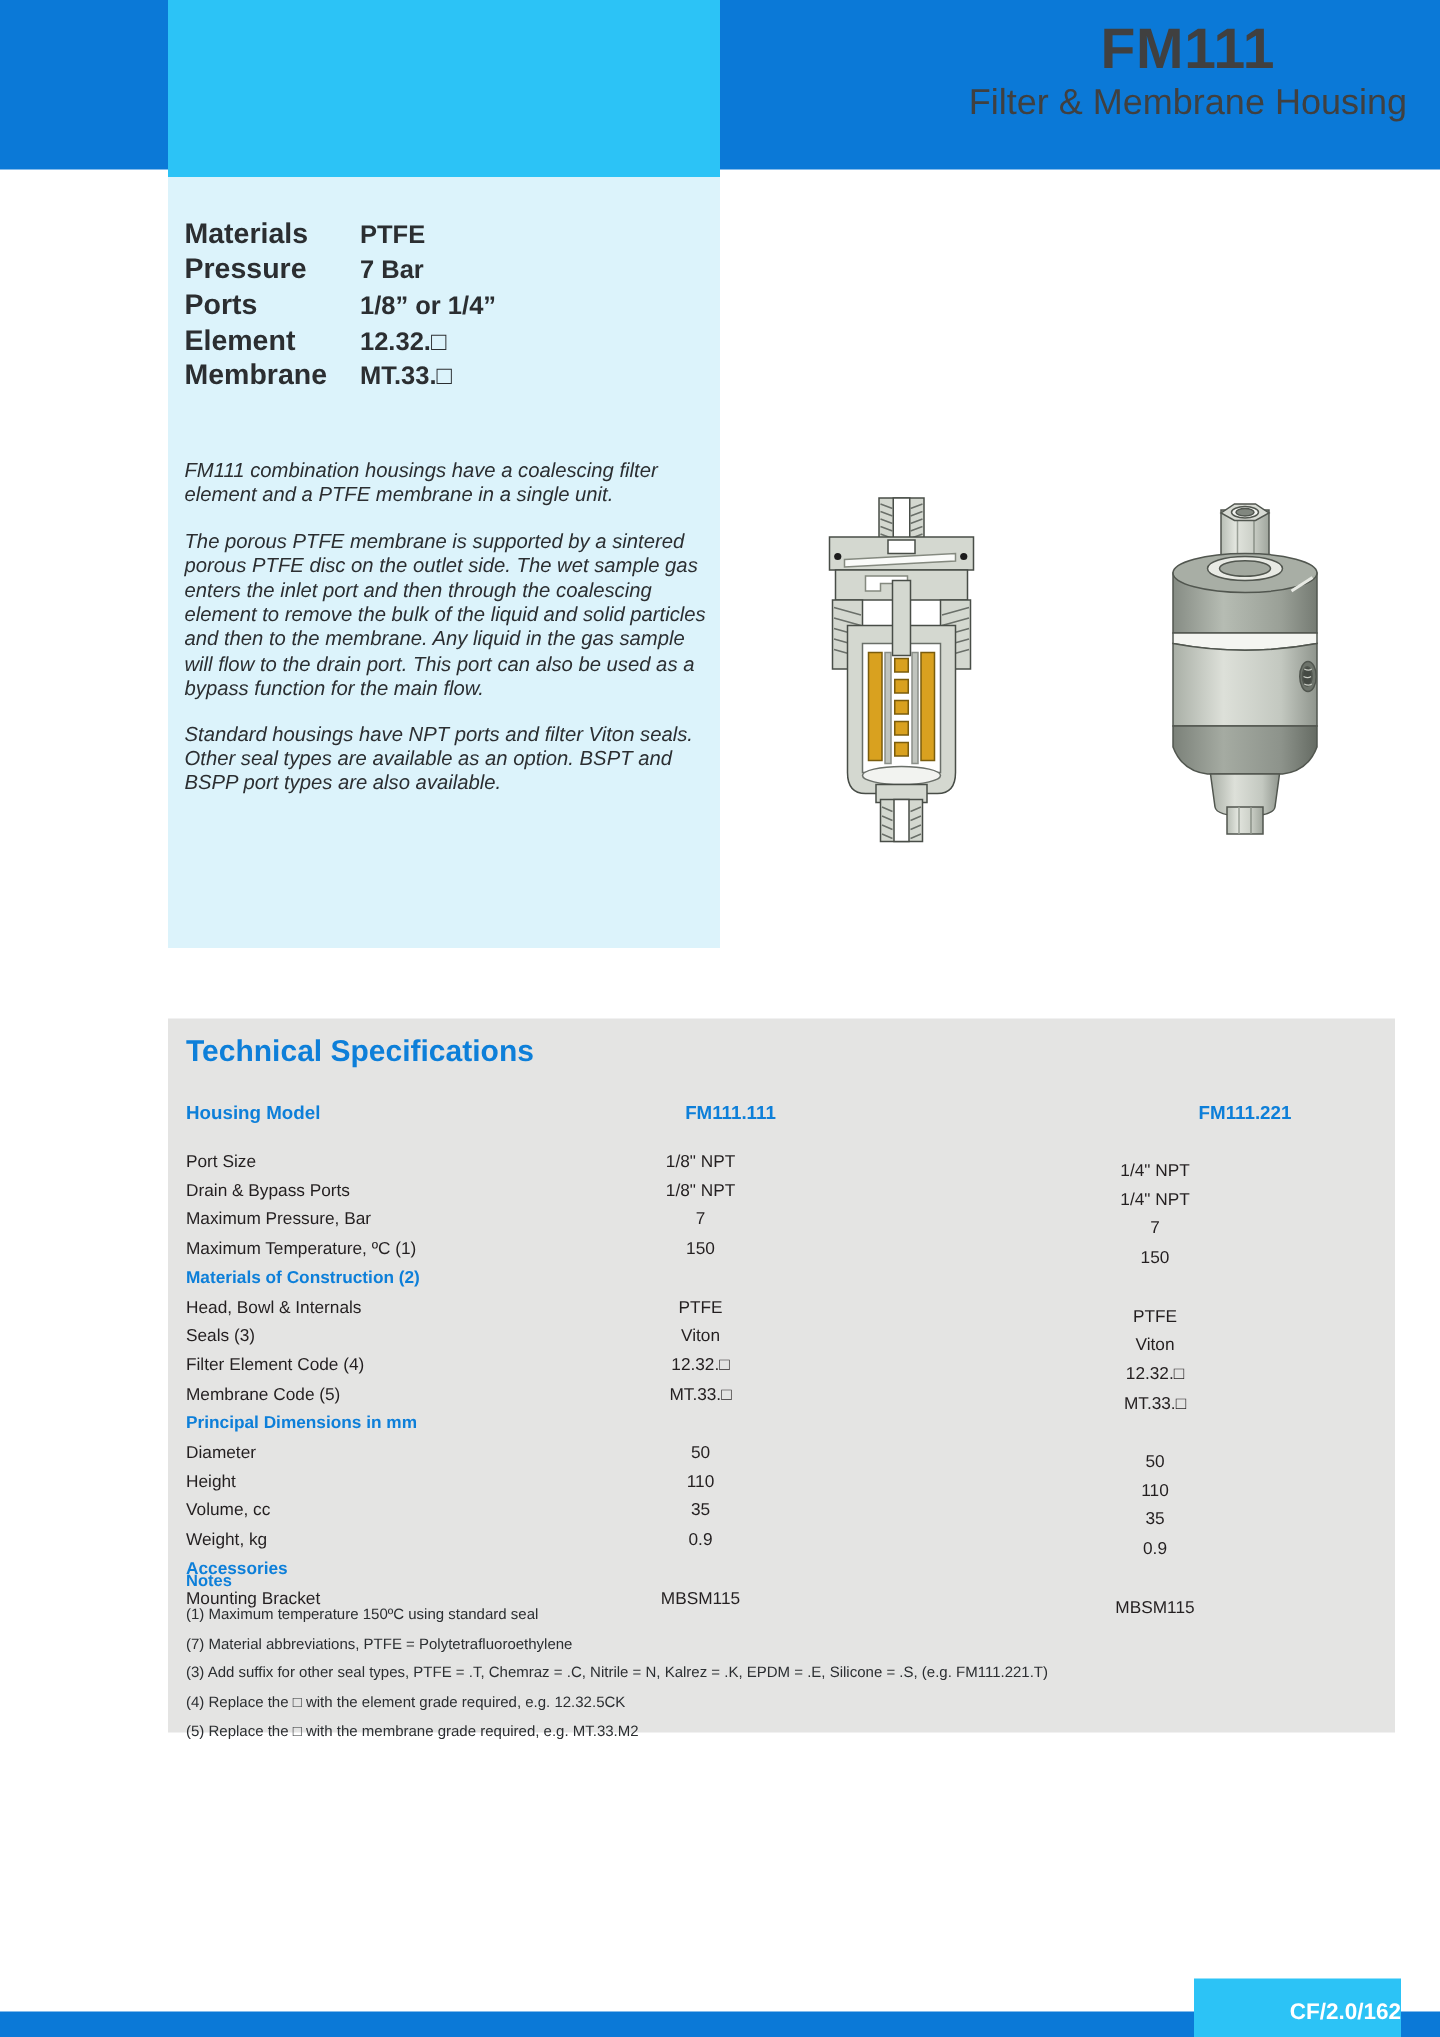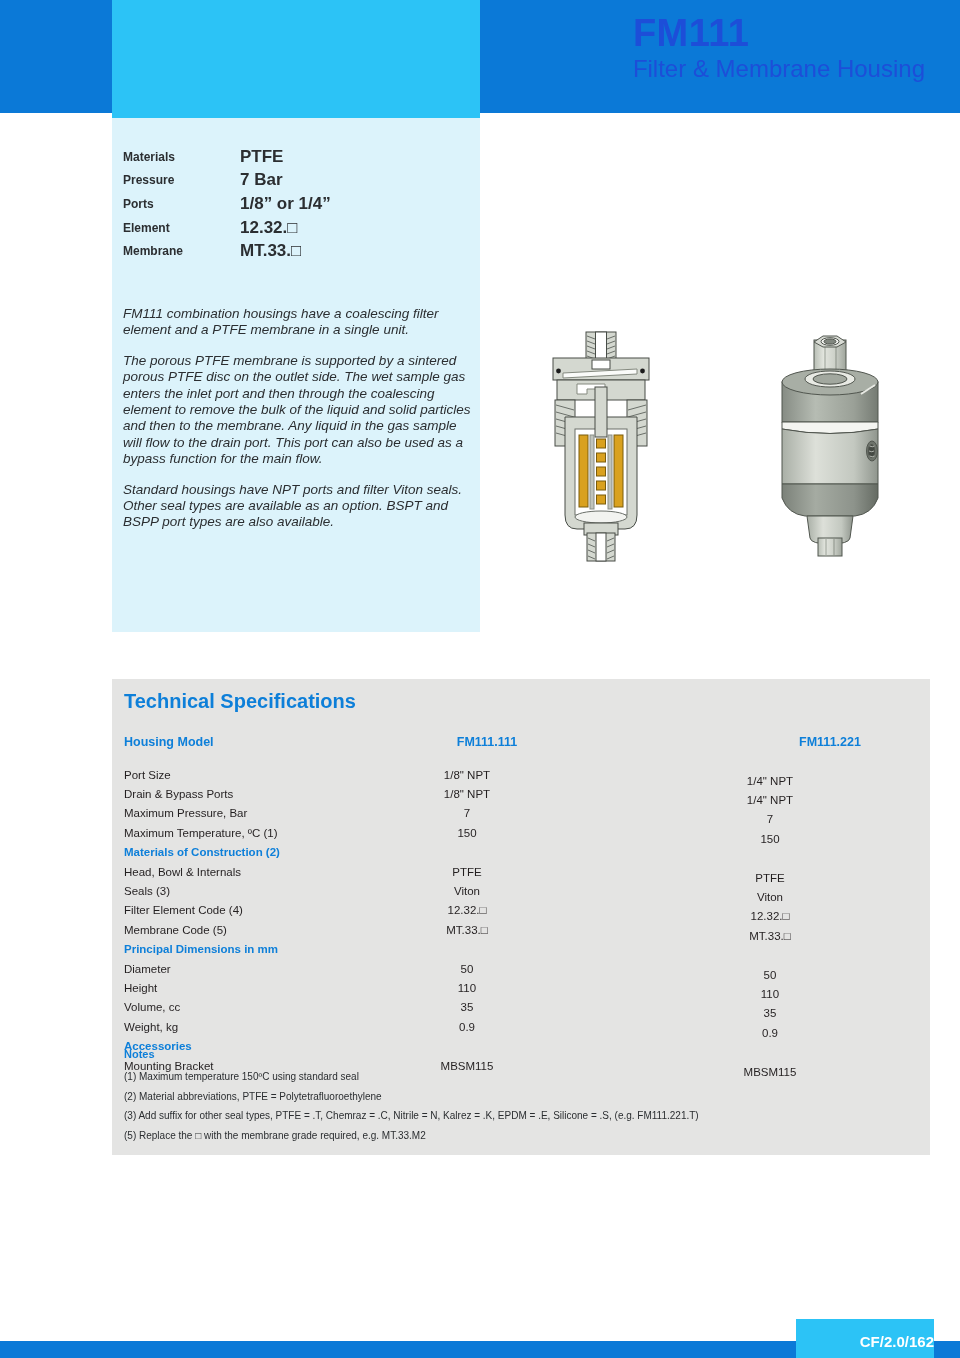--- a/index.html
+++ b/index.html
@@ -2,29 +2,29 @@
 <html><head>
 <meta charset="utf-8">
 <style>
   html,body{margin:0;padding:0;background:#fff;}
   .page{position:relative;width:960px;height:1358px;background:#ffffff;overflow:hidden;
         font-family:"Liberation Sans",sans-serif;}
 
   
   .header-band{position:absolute;left:0;top:0;width:960px;height:113px;background:#0b79d7;}
   .cyan-block{position:absolute;left:112px;top:0;width:368px;height:118px;background:#2cc3f6;}
-  .title-block{position:absolute;right:35px;top:14px;text-align:left;color:#1d4ed8;}
+  .title-block{position:absolute;right:22px;top:14px;text-align:center;color:#404040;}
   .title-model{font-size:38px;font-weight:bold;line-height:1.05;letter-spacing:.5px;}
   .title-sub{font-size:24px;font-weight:normal;line-height:1.25;}
 
   
   .pale-box{position:absolute;left:112px;top:118px;width:368px;height:514px;background:#dcf3fb;}
   .qs-list{position:absolute;left:123px;top:145px;}
   .qs-row{display:flex;height:23.6px;align-items:center;}
-  .qs-label{width:117px;font-weight:bold;font-size:12px;color:#2b2e31;}
+  .qs-label{width:117px;font-weight:bold;font-size:19px;color:#2b2e31;}
   .qs-value{font-weight:bold;font-size:17px;color:#2b2e31;}
 
   
   .intro{position:absolute;left:123px;top:306px;width:352px;color:#2b2e31;
          font-size:13.5px;line-height:16.4px;font-style:italic;}
   .intro p{margin:0 0 14px 0;}
 
   
   .drawing-1{position:absolute;left:543px;top:327px;width:116px;height:236px;}
   .drawing-2{position:absolute;left:777px;top:332px;width:108px;height:226px;}
@@ -309,22 +309,23 @@
           <div class="val v2">MBSM115</div>
           <div></div>
         </div>
       </div>
   </div>
 
   <div class="notes">
     <div class="notes-title">Notes</div>
     <div class="notes-list">
         <div class="note-item">(1) Maximum temperature 150ºC using standard seal</div>
-        <div class="note-item">(2) Material abbreviations, PTFE = Polytetrafluoroethylene</div>
+        <div class="note-item">(7) Material abbreviations, PTFE = Polytetrafluoroethylene</div>
         <div class="note-item">(3) Add suffix for other seal types, PTFE = .T, Chemraz = .C, Nitrile = N, Kalrez = .K, EPDM = .E, Silicone = .S, (e.g. FM111.221.T)</div>
+        <div class="note-item">(4) Replace the □  with the element grade required, e.g. 12.32.5CK</div>
         <div class="note-item">(5) Replace the □  with the membrane grade required, e.g. MT.33.M2</div>
       </div>
   </div>
 
   <div class="footer-strip"></div>
   <div class="footer-ref">
     <span>CF/2.0/162</span>
   </div>
 
 </div>

